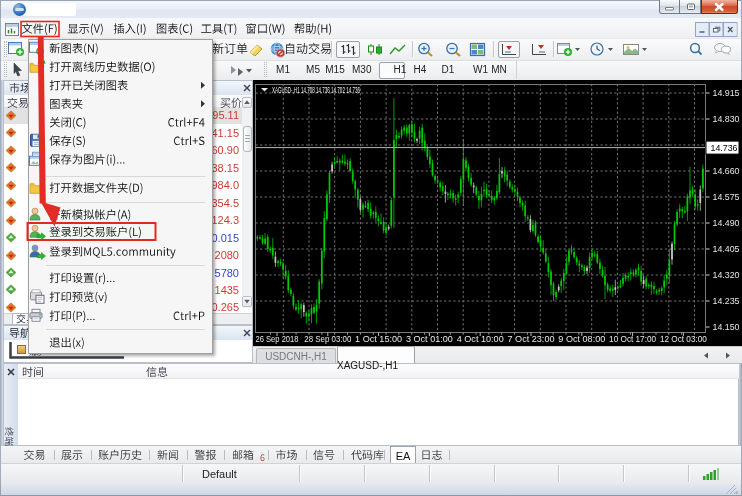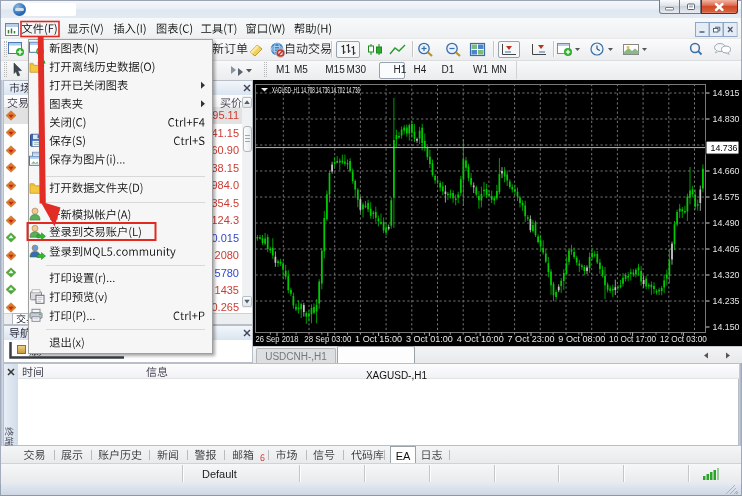--- a/index.html
+++ b/index.html
@@ -192,23 +192,23 @@
 <svg class="abs" style="left:10px;top:62px" width="16" height="16">
       <path d="M4 1 L11.5 8.5 L7.8 8.8 L9.8 13.2 L7.8 14 L5.9 9.6 L4 11.5 Z" fill="#404850" stroke="#202830" stroke-width="0.5"></path>
     </svg>
 <svg class="abs" style="left:229px;top:63px" width="28" height="15">
     <path d="M2 3 l5 4 -5 4 z" fill="#8a94a0"></path>
       <path d="M9 5 l5 4 -5 4 z" fill="#5a646e"></path>
     <polygon points="17,6 23,6 20,9.5" fill="#555"></polygon>
     </svg>
 <div class="abs" style="left:264px;top:62px;width:3px;height:15px;border-left:1px dotted #b5b5b5;border-right:1px dotted #b5b5b5"></div>
 <div class="abs" style="left:270px;top:64px;width:26px;text-align:center;font-size:10px;color:#222">M1</div>
-<div class="abs" style="left:294px;top:64px;width:26px;text-align:left;font-size:10px;color:#222">M5</div>
+<div class="abs" style="left:294px;top:64px;width:26px;text-align:right;font-size:10px;color:#222">M5</div>
 <div class="abs" style="left:322px;top:64px;width:26px;text-align:center;font-size:10px;color:#222">M15</div>
-<div class="abs" style="left:340px;top:64px;width:26px;text-align:right;font-size:10px;color:#222">M30</div>
+<div class="abs" style="left:352px;top:64px;width:26px;text-align:left;font-size:10px;color:#222">M30</div>
 <div class="tbtn" style="left:379px;top:61.5px;width:26px;height:17px;background:#fafbfc;border-color:#98a2ae"></div>
 <div class="abs" style="left:379px;top:64px;width:42px;text-align:center;font-size:10px;color:#222">H1</div>
 <div class="abs" style="left:407px;top:64px;width:26px;text-align:center;font-size:10px;color:#222">H4</div>
 <div class="abs" style="left:435px;top:64px;width:26px;text-align:center;font-size:10px;color:#222">D1</div>
 <div class="abs" style="left:462px;top:64px;width:26px;text-align:right;font-size:10px;color:#222">W1</div>
 <div class="abs" style="left:486px;top:64px;width:26px;text-align:center;font-size:10px;color:#222">MN</div>
 <div class="abs" style="left:516px;top:61px;width:1px;height:18px;background:#d0d2d4"></div>
 <div class="abs" style="left:3px;top:80px;width:250px;height:245px;background:#fff;border:1px solid #b8bfc9"></div>
 <div class="abs" style="left:4px;top:81px;width:248px;height:14px;background:linear-gradient(#f2f6fb,#dae4f0)"></div>
 <svg class="abs" style="left:243px;top:84px" width="9" height="9">
@@ -395,21 +395,21 @@
       <line x1="2.5" y1="67.6" x2="452.5" y2="67.6" stroke="#b8b8b8" stroke-width="1"></line>
       <rect x="453.0" y="61.1" width="33" height="13" fill="#fff" stroke="#000"></rect>
       <text x="457.5" y="71.1" font-size="9" fill="#000" textLength="27" lengthAdjust="spacingAndGlyphs" font-family="Liberation Sans">14.736</text>
       <polygon points="8,8 15,8 11.5,11.5" fill="#e8e8e8"></polygon>
       <text x="19" y="13" font-size="8.5" fill="#f0f0f0" textLength="88" lengthAdjust="spacingAndGlyphs" font-family="Liberation Sans">XAGUSD-,H1 14.708 14.736 14.702 14.736</text>
     </svg>
 <div class="abs" style="left:253px;top:346px;width:489px;height:17px;background:linear-gradient(#f2f3f4,#e8e9eb);border-top:1px solid #c8cacc"></div>
 <div class="abs" style="left:256px;top:348px;width:80px;height:15px;background:#dcdee0;border:1px solid #b4b8bc;border-bottom:none;border-radius:2px 2px 0 0"></div>
 <div class="abs" style="left:256px;top:351px;width:80px;text-align:center;font-size:10px;color:#74787c">USDCNH-,H1</div>
 <div class="abs" style="left:337px;top:346px;width:78px;height:17px;background:#fdfdfd;border:1px solid #9aa0a6;border-bottom:none;border-radius:2px 2px 0 0"></div>
-<div class="abs" style="left:337px;top:370px;width:90px;text-align:right;font-size:10px;color:#111">XAGUSD-,H1</div>
+<div class="abs" style="left:337px;top:360px;width:90px;text-align:left;font-size:10px;color:#111">XAGUSD-,H1</div>
 <svg class="abs" style="left:700px;top:351px" width="34" height="9">
       <polygon points="4,4.5 8,1.5 8,7.5" fill="#555"></polygon>
       <polygon points="30,4.5 26,1.5 26,7.5" fill="#555"></polygon>
     </svg>
 <svg class="abs" style="left:0;top:0;pointer-events:none" width="742" height="496">
       <path transform="translate(21.4,32.8)" d="M4.8 -9.3C5.2 -8.7 5.5 -8.0 5.7 -7.5L6.5 -7.8C6.3 -8.3 5.9 -9.0 5.6 -9.5ZM0.6 -7.5L0.6 -6.7L2.3 -6.7C3.0 -5.0 3.9 -3.5 5.1 -2.3C3.9 -1.2 2.3 -0.4 0.4 0.1C0.6 0.3 0.8 0.7 0.9 0.9C2.8 0.2 4.4 -0.6 5.7 -1.7C7.0 -0.6 8.5 0.3 10.4 0.8C10.5 0.6 10.7 0.3 10.9 0.1C9.1 -0.4 7.5 -1.2 6.3 -2.3C7.4 -3.4 8.3 -4.9 9.0 -6.7L10.8 -6.7L10.8 -7.5ZM5.7 -2.8C4.6 -3.9 3.7 -5.2 3.1 -6.7L8.1 -6.7C7.5 -5.1 6.7 -3.8 5.7 -2.8Z M14.9 -3.8L14.9 -3.1L18.2 -3.1L18.2 0.9L18.9 0.9L18.9 -3.1L22.0 -3.1L22.0 -3.8L18.9 -3.8L18.9 -6.4L21.5 -6.4L21.5 -7.1L18.9 -7.1L18.9 -9.3L18.2 -9.3L18.2 -7.1L16.5 -7.1C16.7 -7.7 16.8 -8.2 16.9 -8.8L16.2 -8.9C15.9 -7.4 15.5 -6.0 14.8 -5.0C15.0 -4.9 15.3 -4.7 15.5 -4.6C15.8 -5.1 16.1 -5.7 16.3 -6.4L18.2 -6.4L18.2 -3.8ZM14.4 -9.4C13.8 -7.7 12.8 -6.0 11.7 -4.9C11.8 -4.7 12.1 -4.3 12.1 -4.1C12.5 -4.6 12.9 -5.0 13.2 -5.6L13.2 0.9L14.0 0.9L14.0 -6.7C14.4 -7.5 14.8 -8.4 15.1 -9.2Z M25.3 2.2L25.9 1.9C24.9 0.4 24.4 -1.6 24.4 -3.5C24.4 -5.4 24.9 -7.3 25.9 -8.9L25.3 -9.2C24.3 -7.5 23.7 -5.7 23.7 -3.5C23.7 -1.3 24.3 0.5 25.3 2.2Z M27.5 -0.0L28.4 -0.0L28.4 -3.8L31.6 -3.8L31.6 -4.6L28.4 -4.6L28.4 -7.5L32.2 -7.5L32.2 -8.3L27.5 -8.3Z M33.5 2.2C34.6 0.5 35.2 -1.3 35.2 -3.5C35.2 -5.7 34.6 -7.5 33.5 -9.2L33.0 -8.9C33.9 -7.3 34.4 -5.4 34.4 -3.5C34.4 -1.6 33.9 0.4 33.0 1.9Z" fill="#111"></path>
       <path transform="translate(67.3,32.8)" d="M2.7 -6.5L8.6 -6.5L8.6 -5.2L2.7 -5.2ZM2.7 -8.3L8.6 -8.3L8.6 -7.1L2.7 -7.1ZM2.0 -8.9L2.0 -4.6L9.4 -4.6L9.4 -8.9ZM9.3 -3.7C8.9 -3.0 8.2 -2.0 7.7 -1.4L8.3 -1.1C8.8 -1.7 9.5 -2.6 10.0 -3.4ZM1.4 -3.3C1.9 -2.6 2.5 -1.6 2.7 -1.0L3.4 -1.3C3.1 -1.9 2.5 -2.9 2.0 -3.6ZM6.5 -4.1L6.5 -0.4L4.7 -0.4L4.7 -4.1L4.0 -4.1L4.0 -0.4L0.5 -0.4L0.5 0.4L10.8 0.4L10.8 -0.4L7.2 -0.4L7.2 -4.1Z M14.0 -4.0C13.5 -2.7 12.7 -1.4 11.7 -0.6C11.9 -0.5 12.3 -0.3 12.4 -0.1C13.3 -1.0 14.2 -2.4 14.8 -3.8ZM19.1 -3.6C19.9 -2.6 20.8 -1.1 21.1 -0.1L21.8 -0.5C21.5 -1.4 20.6 -2.9 19.7 -3.9ZM13.0 -8.6L13.0 -7.9L20.9 -7.9L20.9 -8.6ZM12.0 -5.9L12.0 -5.1L16.6 -5.1L16.6 -0.1C16.6 0.0 16.5 0.1 16.3 0.1C16.1 0.1 15.3 0.1 14.5 0.1C14.7 0.3 14.8 0.6 14.8 0.9C15.8 0.9 16.5 0.9 16.9 0.7C17.2 0.6 17.4 0.4 17.4 -0.1L17.4 -5.1L21.9 -5.1L21.9 -5.9Z M25.3 2.2L25.9 1.9C24.9 0.4 24.4 -1.6 24.4 -3.5C24.4 -5.4 24.9 -7.3 25.9 -8.9L25.3 -9.2C24.3 -7.5 23.7 -5.7 23.7 -3.5C23.7 -1.3 24.3 0.5 25.3 2.2Z M29.0 -0.0L30.1 -0.0L32.7 -8.3L31.8 -8.3L30.4 -3.7C30.1 -2.7 29.9 -1.9 29.6 -1.0L29.5 -1.0C29.2 -1.9 29.0 -2.7 28.7 -3.7L27.3 -8.3L26.4 -8.3Z M33.8 2.2C34.8 0.5 35.4 -1.3 35.4 -3.5C35.4 -5.7 34.8 -7.5 33.8 -9.2L33.2 -8.9C34.2 -7.3 34.7 -5.4 34.7 -3.5C34.7 -1.6 34.2 0.4 33.2 1.9Z" fill="#111"></path>
       <path transform="translate(113.3,32.8)" d="M8.3 -2.7L8.3 -2.1L9.6 -2.1L9.6 -0.4L7.8 -0.4L7.8 -6.1L10.7 -6.1L10.7 -6.8L7.8 -6.8L7.8 -8.3C8.7 -8.4 9.5 -8.6 10.1 -8.8L9.7 -9.4C8.5 -9.0 6.3 -8.8 4.6 -8.7C4.6 -8.5 4.7 -8.2 4.7 -8.0C5.5 -8.1 6.3 -8.1 7.1 -8.2L7.1 -6.8L4.2 -6.8L4.2 -6.1L7.1 -6.1L7.1 -0.4L5.2 -0.4L5.2 -2.1L6.6 -2.1L6.6 -2.7L5.2 -2.7L5.2 -4.2C5.6 -4.3 6.2 -4.5 6.6 -4.6L6.2 -5.3C5.8 -5.0 5.1 -4.8 4.5 -4.6L4.5 0.9L5.2 0.9L5.2 0.3L9.6 0.3L9.6 0.9L10.3 0.9L10.3 -4.9L8.2 -4.9L8.2 -4.2L9.6 -4.2L9.6 -2.7ZM1.9 -9.5L1.9 -7.2L0.6 -7.2L0.6 -6.5L1.9 -6.5L1.9 -3.8L0.4 -3.4L0.6 -2.7L1.9 -3.1L1.9 -0.0C1.9 0.1 1.8 0.2 1.7 0.2C1.6 0.2 1.2 0.2 0.8 0.1C0.9 0.4 1.0 0.7 1.1 0.8C1.6 0.8 2.0 0.8 2.3 0.7C2.5 0.6 2.6 0.4 2.6 -0.0L2.6 -3.3L3.9 -3.7L3.8 -4.4L2.6 -4.0L2.6 -6.5L3.7 -6.5L3.7 -7.2L2.6 -7.2L2.6 -9.5Z M14.7 -8.6C15.4 -8.0 16.0 -7.4 16.5 -6.7C15.8 -3.4 14.3 -1.1 11.8 0.2C12.0 0.4 12.3 0.7 12.5 0.8C14.8 -0.5 16.3 -2.6 17.1 -5.7C18.4 -3.4 19.2 -0.7 21.8 0.8C21.8 0.5 22.0 0.1 22.2 -0.1C18.4 -2.3 18.8 -6.6 15.2 -9.2Z M25.3 2.2L25.9 1.9C24.9 0.4 24.4 -1.6 24.4 -3.5C24.4 -5.4 24.9 -7.3 25.9 -8.9L25.3 -9.2C24.3 -7.5 23.7 -5.7 23.7 -3.5C23.7 -1.3 24.3 0.5 25.3 2.2Z M27.5 -0.0L28.4 -0.0L28.4 -8.3L27.5 -8.3Z M30.6 2.2C31.7 0.5 32.3 -1.3 32.3 -3.5C32.3 -5.7 31.7 -7.5 30.6 -9.2L30.0 -8.9C31.0 -7.3 31.5 -5.4 31.5 -3.5C31.5 -1.6 31.0 0.4 30.0 1.9Z" fill="#111"></path>
       <path transform="translate(155.9,32.8)" d="M4.3 -3.2C5.2 -3.0 6.3 -2.6 6.9 -2.3L7.3 -2.8C6.6 -3.1 5.5 -3.5 4.6 -3.6ZM3.1 -1.7C4.7 -1.5 6.6 -1.1 7.7 -0.7L8.1 -1.3C7.0 -1.6 5.0 -2.1 3.5 -2.3ZM1.0 -9.0L1.0 0.9L1.7 0.9L1.7 0.4L9.6 0.4L9.6 0.9L10.3 0.9L10.3 -9.0ZM1.7 -0.3L1.7 -8.3L9.6 -8.3L9.6 -0.3ZM4.7 -8.0C4.1 -7.1 3.1 -6.2 2.2 -5.6C2.3 -5.5 2.6 -5.3 2.7 -5.1C3.1 -5.4 3.4 -5.7 3.8 -6.0C4.2 -5.6 4.6 -5.2 5.1 -4.9C4.1 -4.4 3.0 -4.1 2.0 -3.9C2.1 -3.7 2.3 -3.4 2.3 -3.3C3.4 -3.5 4.7 -3.9 5.8 -4.5C6.7 -4.0 7.8 -3.6 8.9 -3.4C9.0 -3.6 9.2 -3.8 9.3 -4.0C8.3 -4.1 7.3 -4.5 6.4 -4.9C7.2 -5.4 7.9 -6.1 8.4 -6.9L8.0 -7.1L7.9 -7.1L4.8 -7.1C5.0 -7.3 5.2 -7.5 5.3 -7.8ZM4.2 -6.4L4.3 -6.5L7.3 -6.5C6.9 -6.0 6.4 -5.6 5.7 -5.2C5.1 -5.6 4.6 -6.0 4.2 -6.4Z M14.2 0.9C14.4 0.7 14.8 0.6 18.0 -0.4C17.9 -0.6 17.9 -0.9 17.8 -1.1L15.0 -0.3L15.0 -2.8C15.7 -3.3 16.4 -3.8 16.8 -4.4L16.9 -4.4C17.8 -2.0 19.4 -0.3 21.7 0.5C21.8 0.3 22.0 -0.0 22.2 -0.2C21.1 -0.5 20.1 -1.1 19.3 -1.8C20.0 -2.3 20.9 -2.9 21.5 -3.5L20.9 -3.9C20.4 -3.4 19.6 -2.8 18.9 -2.3C18.4 -2.9 17.9 -3.6 17.6 -4.4L21.8 -4.4L21.8 -5.0L17.3 -5.0L17.3 -6.1L21.0 -6.1L21.0 -6.8L17.3 -6.8L17.3 -7.8L21.5 -7.8L21.5 -8.4L17.3 -8.4L17.3 -9.5L16.5 -9.5L16.5 -8.4L12.5 -8.4L12.5 -7.8L16.5 -7.8L16.5 -6.8L13.1 -6.8L13.1 -6.1L16.5 -6.1L16.5 -5.0L12.1 -5.0L12.1 -4.4L15.9 -4.4C14.8 -3.4 13.2 -2.5 11.7 -2.0C11.9 -1.9 12.1 -1.6 12.2 -1.4C12.9 -1.6 13.6 -2.0 14.3 -2.4L14.3 -0.5C14.3 -0.1 14.0 0.1 13.8 0.2C14.0 0.4 14.1 0.7 14.2 0.9Z M25.3 2.2L25.9 1.9C24.9 0.4 24.4 -1.6 24.4 -3.5C24.4 -5.4 24.9 -7.3 25.9 -8.9L25.3 -9.2C24.3 -7.5 23.7 -5.7 23.7 -3.5C23.7 -1.3 24.3 0.5 25.3 2.2Z M30.6 0.1C31.6 0.1 32.4 -0.3 33.1 -1.0L32.6 -1.6C32.0 -1.0 31.4 -0.7 30.6 -0.7C29.0 -0.7 28.0 -2.0 28.0 -4.2C28.0 -6.3 29.0 -7.6 30.6 -7.6C31.4 -7.6 31.9 -7.3 32.4 -6.8L32.9 -7.4C32.4 -7.9 31.6 -8.4 30.6 -8.4C28.5 -8.4 27.0 -6.8 27.0 -4.1C27.0 -1.5 28.5 0.1 30.6 0.1Z M34.5 2.2C35.6 0.5 36.2 -1.3 36.2 -3.5C36.2 -5.7 35.6 -7.5 34.5 -9.2L34.0 -8.9C34.9 -7.3 35.4 -5.4 35.4 -3.5C35.4 -1.6 34.9 0.4 34.0 1.9Z" fill="#111"></path>
       <path transform="translate(200.6,32.8)" d="M0.6 -0.8L0.6 -0.0L10.7 -0.0L10.7 -0.8L6.0 -0.8L6.0 -7.4L10.2 -7.4L10.2 -8.2L1.2 -8.2L1.2 -7.4L5.2 -7.4L5.2 -0.8Z M18.2 -1.0C19.4 -0.4 20.8 0.3 21.5 0.9L22.1 0.3C21.3 -0.2 19.9 -0.9 18.7 -1.5ZM15.0 -1.5C14.3 -0.9 12.9 -0.1 11.8 0.3C12.0 0.5 12.2 0.7 12.3 0.9C13.5 0.4 14.9 -0.3 15.8 -1.0ZM13.7 -8.9L13.7 -2.3L11.9 -2.3L11.9 -1.6L22.0 -1.6L22.0 -2.3L20.4 -2.3L20.4 -8.9ZM14.4 -2.3L14.4 -3.4L19.6 -3.4L19.6 -2.3ZM14.4 -6.7L19.6 -6.7L19.6 -5.6L14.4 -5.6ZM14.4 -7.3L14.4 -8.3L19.6 -8.3L19.6 -7.3ZM14.4 -5.1L19.6 -5.1L19.6 -4.0L14.4 -4.0Z M25.3 2.2L25.9 1.9C24.9 0.4 24.4 -1.6 24.4 -3.5C24.4 -5.4 24.9 -7.3 25.9 -8.9L25.3 -9.2C24.3 -7.5 23.7 -5.7 23.7 -3.5C23.7 -1.3 24.3 0.5 25.3 2.2Z M29.2 -0.0L30.2 -0.0L30.2 -7.5L32.7 -7.5L32.7 -8.3L26.7 -8.3L26.7 -7.5L29.2 -7.5Z M34.1 2.2C35.1 0.5 35.7 -1.3 35.7 -3.5C35.7 -5.7 35.1 -7.5 34.1 -9.2L33.5 -8.9C34.5 -7.3 35.0 -5.4 35.0 -3.5C35.0 -1.6 34.5 0.4 33.5 1.9Z" fill="#111"></path>

